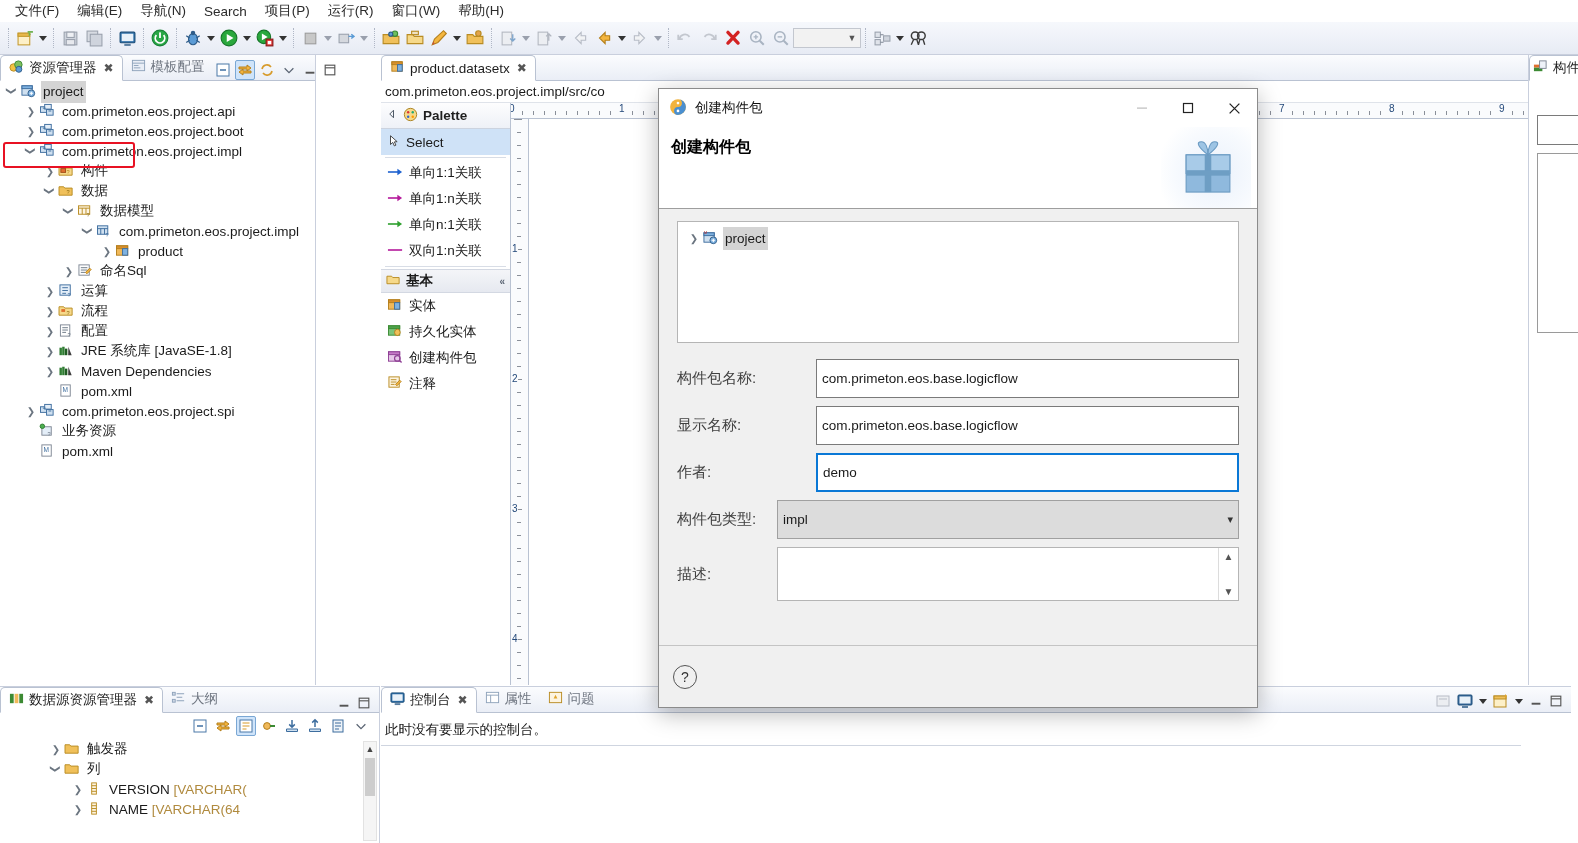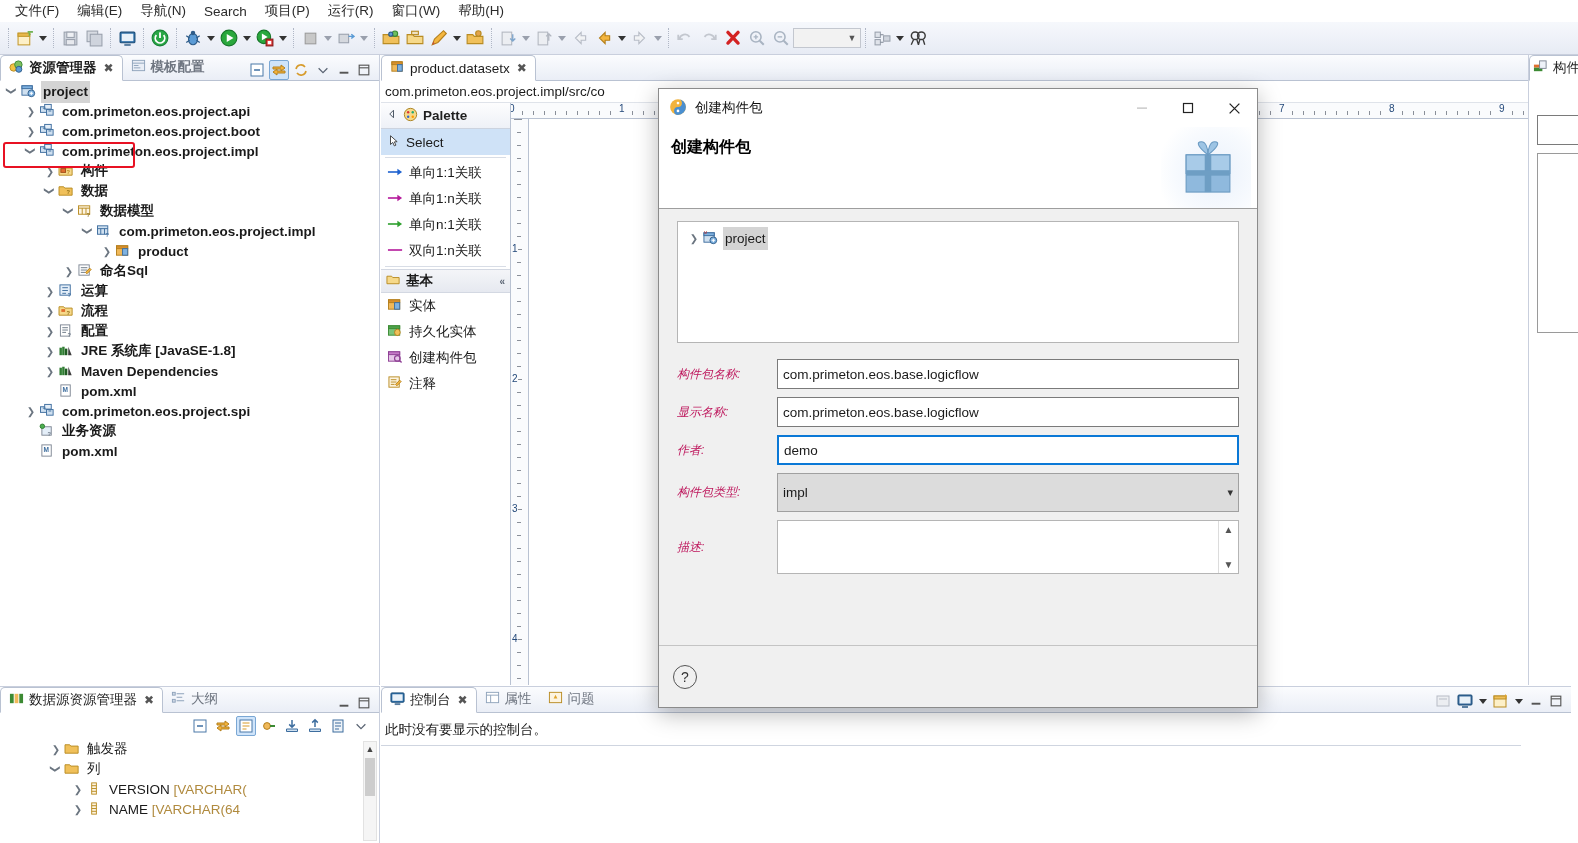--- a/index.html
+++ b/index.html
@@ -58,21 +58,21 @@
   }
   .vtab.inactive { color:#6f7681; }
   .closex { font-size:12px; color:#555; margin-left:2px; }
   .tabtools { margin-left:auto; display:flex; align-items:center; gap:2px; padding-right:6px; }
   .ttool { width:20px;height:20px;display:flex;align-items:center;justify-content:center;
            border:1px solid transparent; border-radius:2px;}
   .ttool.sel { background:#cfe4fa; border-color:#7aa7d4; }
   .minbtn, .maxbtn { width:18px;height:18px;display:flex;align-items:center;justify-content:center; }
 
   
-  #explorer { left:0; top:55px; width:380px; height:630px; border-right:1px solid #c9cfdd;font-weight:bold; }
+  #explorer { left:0; top:55px; width:316px; height:630px; border-right:1px solid #c9cfdd; }
   .treearea { position:absolute; left:0; top:26px; right:0; bottom:0; overflow:hidden; background:#fff;}
   .trow { display:flex; align-items:center; height:20px; padding-left:4px; white-space:nowrap; cursor:default; font-size:13.5px;}
   .arrow { width:16px; height:16px; display:inline-flex; align-items:center; justify-content:center;
            color:#6b7580; font-size:10px; flex:0 0 16px; }
   .arrow.empty { visibility:hidden; }
   .tico { width:18px; height:16px; flex:0 0 18px; margin-right:3px; position:relative; }
   .tlabel { padding:4px 2px; }
   .tlabel.sel { background:#d4d4d4; }
   .dim { color:#b08a3e; }
   .redbox {
@@ -143,23 +143,23 @@
   .dlg-head { position:relative; height:82px; background:#ffffff;
               border-bottom:1px solid #9e9e9e; padding:6px 12px 0 12px; overflow:hidden; }
   .dlg-head h2 { margin:4px 0 10px 0; font-size:16px; font-weight:bold; color:#000; }
   .dlg-head p { margin:0; font-size:13.5px; color:#111; }
   .giftwrap { position:absolute; right:6px; top:-4px; width:90px; height:90px;
               background:radial-gradient(circle at 60% 55%, #eaf1fb 0%, #f7fafe 55%, #ffffff 80%); }
   .dlg-body { padding:12px 18px 0 18px; }
   .treebox { height:122px; border:1px solid #b5b5b5; background:#fff; padding:6px 4px; }
   .form { margin-top:16px; }
   .frow { display:flex; align-items:center; margin-bottom:8px; }
-  .flabel { width:100px; font-size:12px; color:#be185d; flex:0 0 100px;font-style:italic; }
-  .finput { flex:1; height:30px; border:1px solid #7a7a7a; background:#fff; display:flex;
-            align-items:center; padding:0 5px; font-size:13.5px; }
+  .flabel { width:100px; font-size:15px; color:#404040; flex:0 0 100px; }
+  .finput { flex:1; height:39px; border:1px solid #7a7a7a; background:#fff; display:flex;
+            align-items:center; padding:0 5px; font-size:13.5px;margin-left:39px; }
   .finput.focus { border:2px solid #0a78d6; }
   .fselect { flex:1; height:39px; border:1px solid #a0a0a0; background:#dcdcdc; display:flex;
              align-items:center; padding:0 5px; font-size:13.5px; }
   .fselect .cv { margin-left:auto; font-size:11px; color:#333; }
   .ftext { flex:1; height:54px; border:1px solid #b5b5b5; background:#fff; display:flex; }
   .ftext .sp { width:20px; border-left:1px solid #dcdcdc; background:#fff; display:flex;
                flex-direction:column; justify-content:space-between; align-items:center;
                padding:3px 0; font-size:10px; color:#555; }
   .dlg-foot { position:absolute; left:0; right:0; bottom:0; height:62px; background:#f0f0f0;
               border-top:1px solid #c4c4c4; display:flex; align-items:center; padding:0 14px; }

